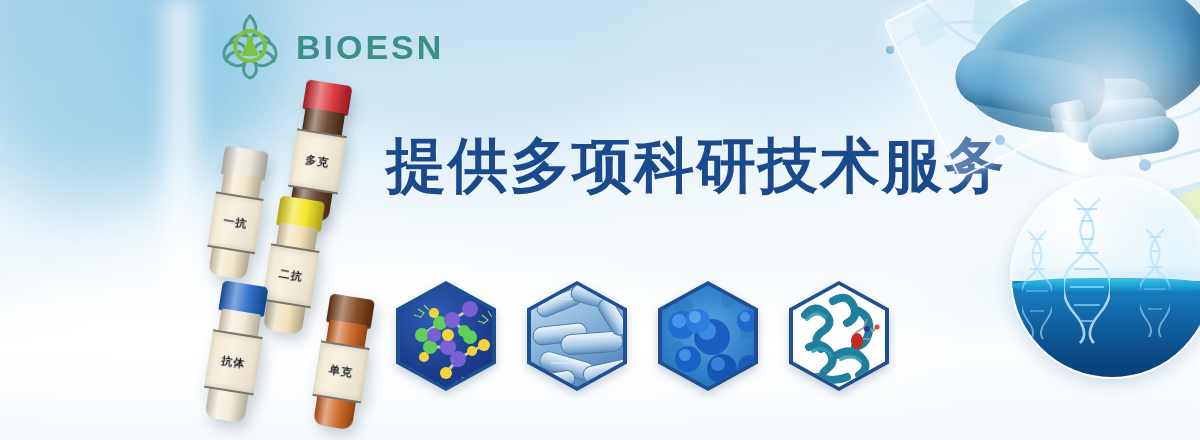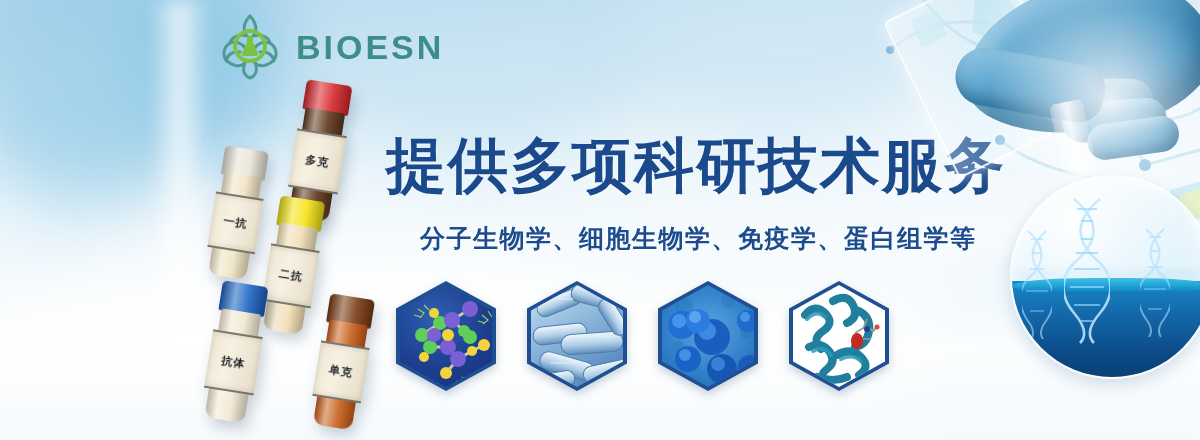--- a/index.html
+++ b/index.html
@@ -284,21 +284,20 @@
 
   <div class="vial" style="left:320px;top:296px;width:45px;height:132px;transform:rotate(9deg);">
     <div class="cap" style="background-color:#7a3b12;"></div>
     <div class="body" style="background-color:#c75a14;"></div>
     <div class="label">
       <span>单克</span>
     </div>
   </div>
 
   <div class="headline">提供多项科研技术服务</div>
-  <div class="subline">分子生物学、细胞生物学、免疫学、蛋白组学等</div>
 
   <div class="hexrow">
 
     <div class="hexwrap">
       <div class="hex"></div>
       <div class="hex-in hx-molecule">
         <svg viewBox="0 0 100 110" width="100" height="110">
           <g stroke="#cfc9a8" stroke-width="3">
             <line x1="22" y1="50" x2="40" y2="38"></line>
               <line x1="40" y1="38" x2="52" y2="35"></line>

